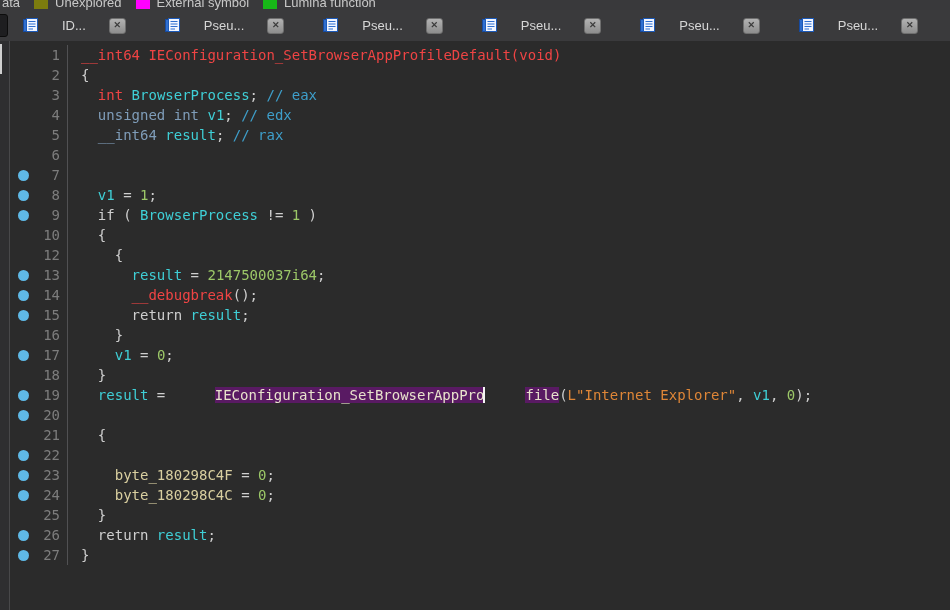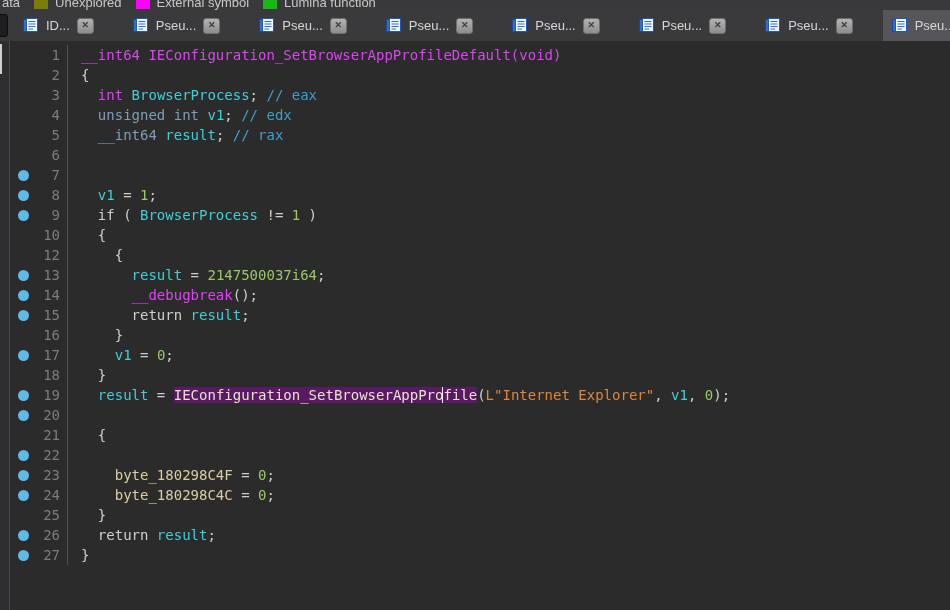--- a/index.html
+++ b/index.html
@@ -12,21 +12,21 @@
   .legend-row { display:flex; align-items:center; height:20px; margin-top:-9px;
                 padding-left:2px; color:#c8c8c8; font-size:13px; white-space:nowrap; }
   .legend-row .swatch { width:14px; height:11px; margin:0 7px 0 14px; margin-top:4px; }
   .legend-row .leg-label { padding-top:2px; }
 
   
   .tab-bar { position:absolute; left:0; top:10px; width:950px; height:31px;
              background:#3a3a3c; display:flex; align-items:stretch; padding-left:14px; }
   .tab-edge-widget { position:absolute; left:-3px; top:4px; width:11px; height:23px;
                      background:#1e1e20; border:1px solid #0c0c0c; border-radius:3px; }
-  .tab { display:flex; align-items:center; gap:7px; padding:0 8px; margin-right:22px;
+  .tab { display:flex; align-items:center; gap:23px; padding:0 8px; margin-right:22px;
          color:#d6d6d6; font-size:13px; white-space:nowrap; }
   .tab.active { background:#56565a; margin-right:0; flex:1; }
   .tab .doc-icon { width:17px; height:17px; flex:0 0 auto; }
   .tab-close { width:17px; height:16px; border-radius:3px; display:flex; align-items:center;
                justify-content:center; font-size:9px; font-weight:bold; line-height:1;
                background:linear-gradient(#b2b2b2,#8d8d8d); border:1px solid #6f6f6f;
                color:#3c3c3c; cursor:default; }
 
   
   .code-panel { position:absolute; left:0; top:41px; width:950px; height:569px;
@@ -38,28 +38,28 @@
   .code-scroll { position:absolute; left:11px; top:0; width:939px; height:100%;
                  padding-top:4px; }
   .code-line { display:flex; height:20px; line-height:20px; white-space:pre; }
   .bp-cell { width:24px; flex:0 0 auto; display:flex; align-items:center; justify-content:center; }
   .bp-dot { width:11px; height:11px; border-radius:50%; background:#5fb9e6; }
   .num-cell { width:33px; flex:0 0 auto; text-align:right; padding-right:7px;
               color:#7d7d7d; border-right:1px solid #515153; font-size:14px; }
   .src { padding-left:13px; color:#cfcfcf; }
 
   .src .d { color:#cfcfcf; }           
-  .src .y { color:#d946ef; }           
+  .src .y { color:#ef4444; }           
   .src .c { color:#3fcfd6; }           
   .src .n { color:#9cc868; }           
   .src .k { color:#7f9db9; }           
   .src .m { color:#3e9fcb; }           
   .src .g { color:#d9cfa0; }           
   .src .s { color:#df8637; }           
-  .src .hl { background:#591a63; color:#e8e2cc; } 
+  .src .hl { background:#591a63; color:#e8e2cc;margin-left:41px; } 
   .caret { display:inline-block; width:2px; height:16px; background:#f5f5f5;
            vertical-align:text-bottom; margin:0 -1px; }
 </style>
 </head>
 <body>
 
 <div class="legend-bar">
   <div class="legend-row">
     <span class="leg-label">ata</span>
   <span class="swatch" style="background: rgb(124, 124, 14);"></span>

